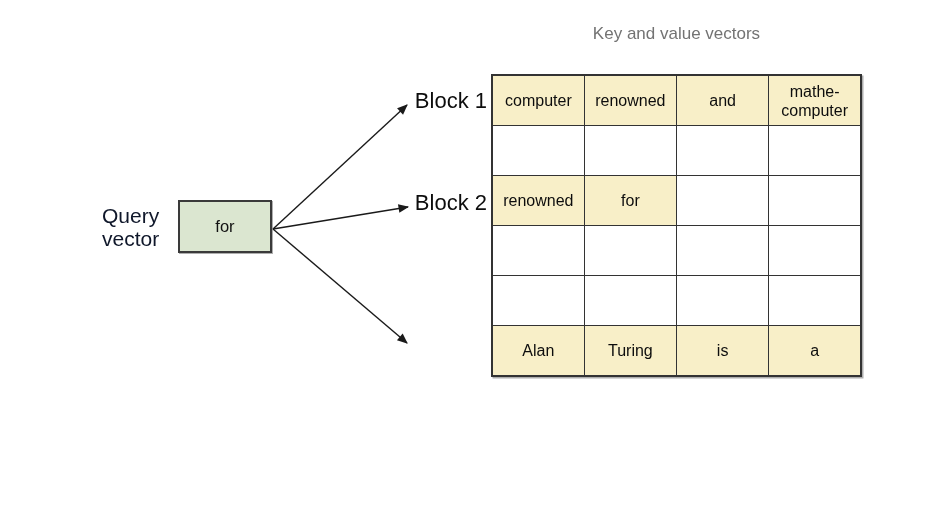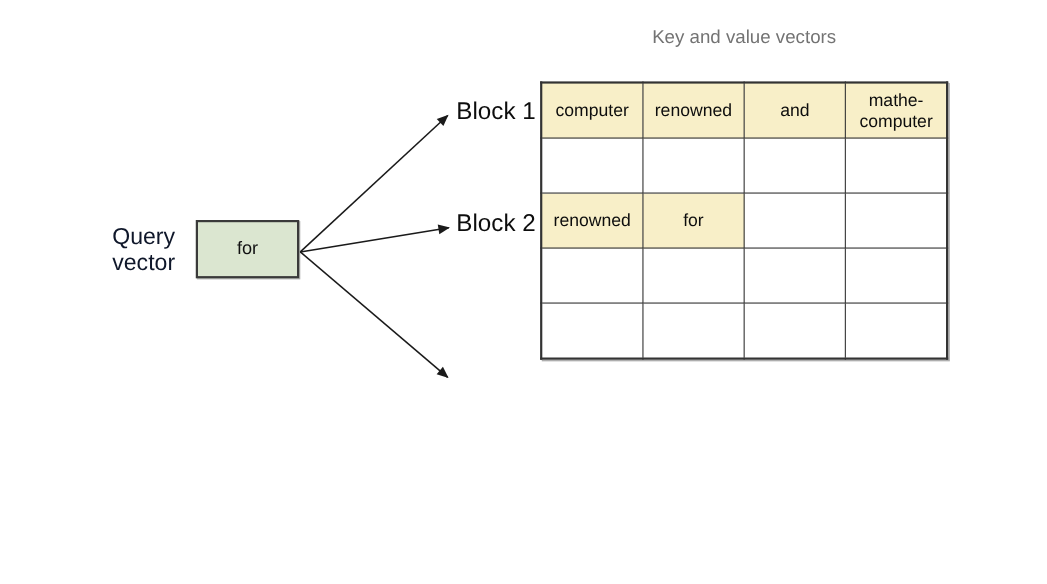--- a/index.html
+++ b/index.html
@@ -157,16 +157,22 @@
         <td data-fill="white"></td>
         <td data-fill="white"></td>
         <td data-fill="white"></td>
       </tr>
       <tr>
         <td data-fill="white"></td>
         <td data-fill="white"></td>
         <td data-fill="white"></td>
         <td data-fill="white"></td>
       </tr>
+      <tr>
+        <td data-fill="yellow">Alan</td>
+        <td data-fill="yellow">Turing</td>
+        <td data-fill="yellow">is</td>
+        <td data-fill="yellow">a</td>
+      </tr>
     </tbody>
   </table>
 
 </div>
 
 </body></html>

